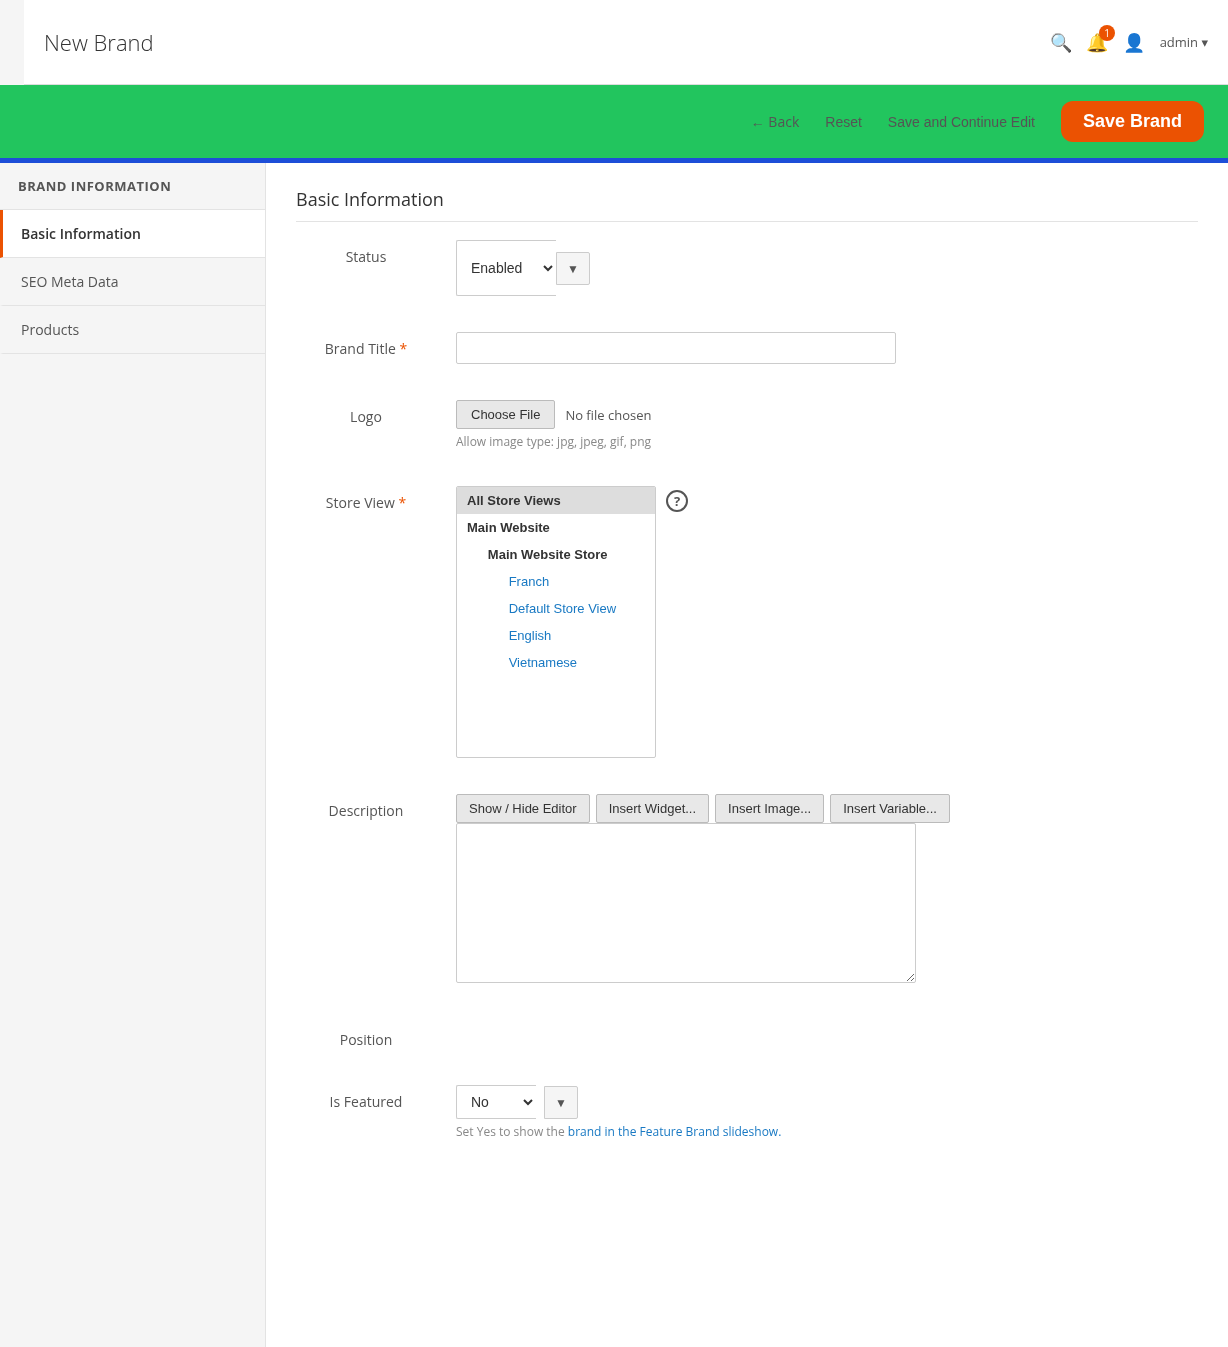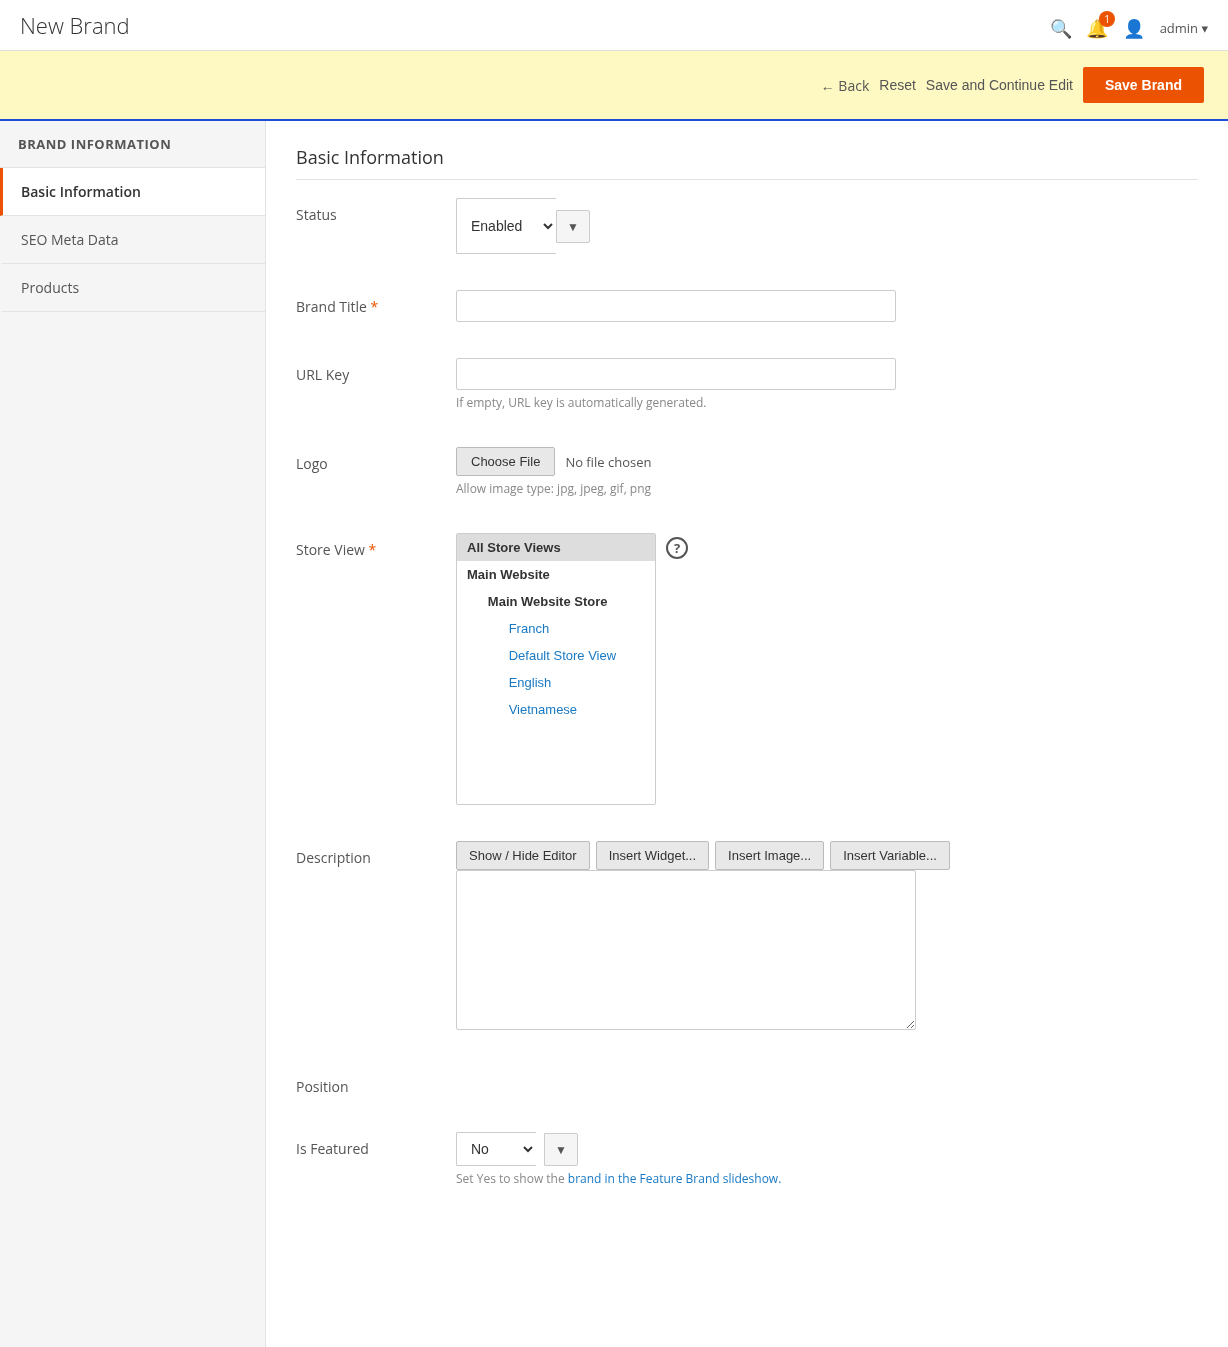--- a/index.html
+++ b/index.html
@@ -1,25 +1,26 @@
 <!DOCTYPE html>
 <html><head>
   <meta charset="utf-8">
   <style>
     * { box-sizing: border-box; margin: 0; padding: 0; }
     body { font-family: 'Open Sans', Arial, sans-serif; font-size: 14px; color: #333; background: #f5f5f5; }
 
     
     .page-header {
       display: flex;
-      align-items: flex-end;
+      align-items: center;
       justify-content: space-between;
-      padding: 10px 20px;
+      padding: 27px 20px;
       background: #fff;
       border-bottom: 1px solid #ddd;
+      margin-left: 24px;
     }
     .page-title {
       font-size: 22px;
       font-weight: 300;
       color: #333;
     }
     .header-icons {
       display: flex;
       align-items: center;
       gap: 14px;
@@ -48,24 +49,24 @@
       font-size: 13px;
       color: #555;
       cursor: pointer;
     }
 
     
     .action-bar {
       display: flex;
       align-items: center;
       justify-content: flex-end;
-      gap: 10px;
+      gap: 26px;
       padding: 16px 24px;
-      background: #fef9c3;
-      border-bottom: 2px solid #1d4ed8;
+      background: #22c55e;
+      border-bottom: 5px solid #1d4ed8;
     }
     .action-bar a, .action-bar button.text-btn {
       background: none;
       border: none;
       color: #555;
       font-size: 14px;
       cursor: pointer;
       text-decoration: none;
       display: flex;
       align-items: center;
@@ -76,24 +77,24 @@
       border: none;
       color: #555;
       font-size: 14px;
       cursor: pointer;
     }
     .btn-save-brand {
       background: #eb5202;
       color: #fff;
       border: none;
       padding: 10px 22px;
-      font-size: 14px;
+      font-size: 18px;
       font-weight: 600;
       cursor: pointer;
-      border-radius: 2px;
+      border-radius: 12px;
     }
 
     
     .main-layout {
       display: flex;
       min-height: calc(100vh - 120px);
     }
 
     
     .sidebar {
@@ -152,21 +153,21 @@
       align-items: flex-start;
       margin-bottom: 20px;
       padding: 8px 0;
     }
     .form-label {
       width: 160px;
       flex-shrink: 0;
       font-size: 14px;
       color: #555;
       padding-top: 7px;
-      text-align: left;
+      text-align: center;
       padding-right: 20px;
     }
     .form-label.required::after {
       content: ' *';
       color: #eb5202;
     }
     .form-control-wrap {
       flex: 1;
     }
     .form-input {
@@ -386,27 +387,20 @@
       </div>
     </div>
 
     <div class="form-row">
       <label class="form-label required">Brand Title</label>
       <div class="form-control-wrap">
         <input type="text" class="form-input" style="">
       </div>
     </div>
 
-    <div class="form-row">
-      <label class="form-label">URL Key</label>
-      <div class="form-control-wrap">
-        <input type="text" class="form-input" style="">
-        <div class="form-hint">If empty, URL key is automatically generated.</div>
-      </div>
-    </div>
 
     <div class="form-row">
       <label class="form-label">Logo</label>
       <div class="form-control-wrap">
         <div class="file-input-wrap">
           <button class="btn-choose-file">Choose File</button>
           <span class="file-chosen-label">No file chosen</span>
         </div>
         <div class="form-hint">Allow image type: jpg, jpeg, gif, png</div>
       </div>

